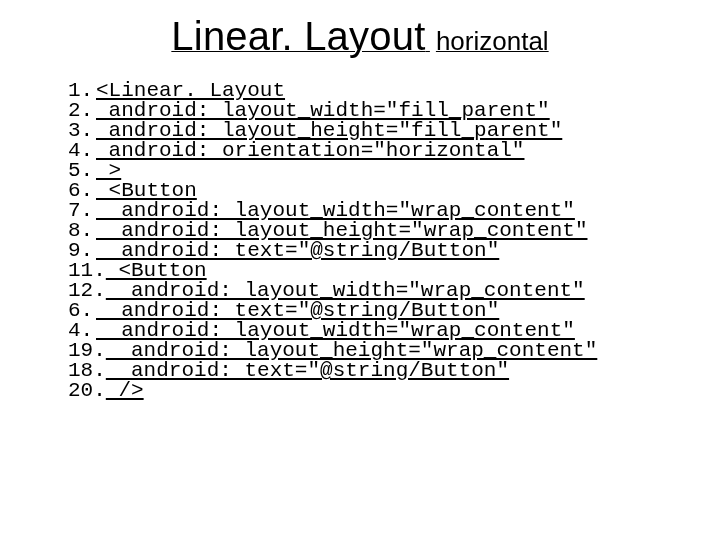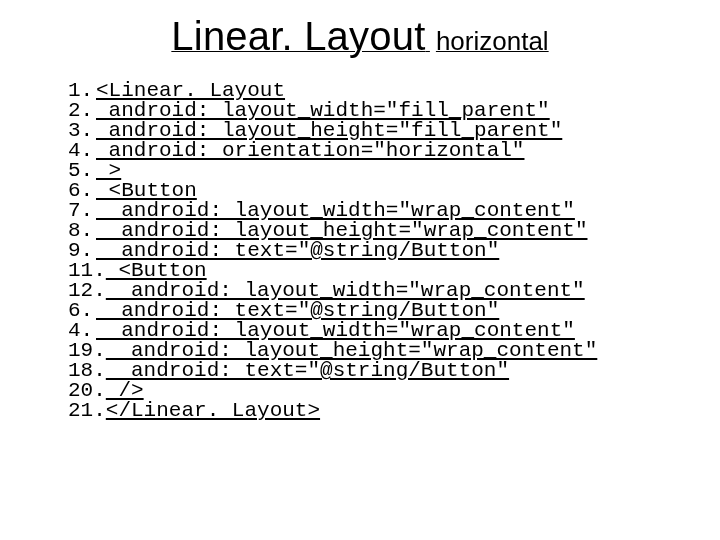--- a/index.html
+++ b/index.html
@@ -67,16 +67,15 @@
     <div class="code-line"><span class="ln">7.</span><span>  android: layout_width="wrap_content"</span></div>
     <div class="code-line"><span class="ln">8.</span><span>  android: layout_height="wrap_content"</span></div>
     <div class="code-line"><span class="ln">9.</span><span>  android: text="@string/Button"</span></div>
     <div class="code-line"><span class="ln">11.</span><span> &lt;Button</span></div>
     <div class="code-line"><span class="ln">12.</span><span>  android: layout_width="wrap_content"</span></div>
     <div class="code-line"><span class="ln">6.</span><span>  android: text="@string/Button"</span></div>
     <div class="code-line"><span class="ln">4.</span><span>  android: layout_width="wrap_content"</span></div>
     <div class="code-line"><span class="ln">19.</span><span>  android: layout_height="wrap_content"</span></div>
     <div class="code-line"><span class="ln">18.</span><span>  android: text="@string/Button"</span></div>
     <div class="code-line"><span class="ln">20.</span><span> /&gt;</span></div>
-    <div class="code-line"><span class="ln">21.</span><span>&lt;/Linear. Layout&gt;</span></div>
   </div>
 
 </div>
 
 </body></html>

